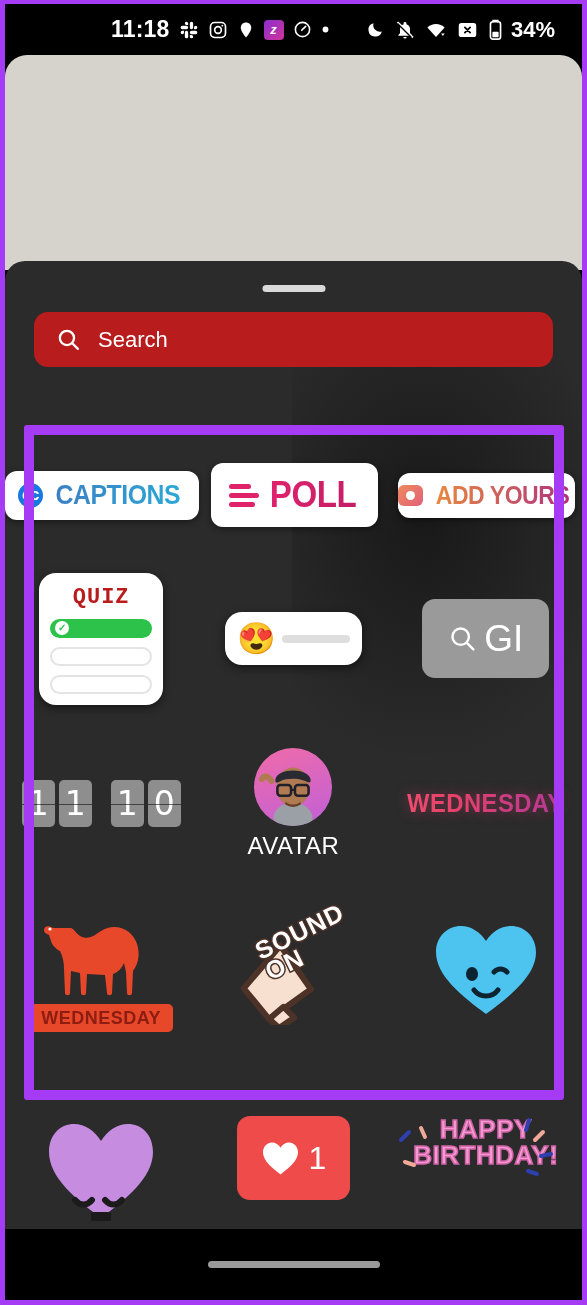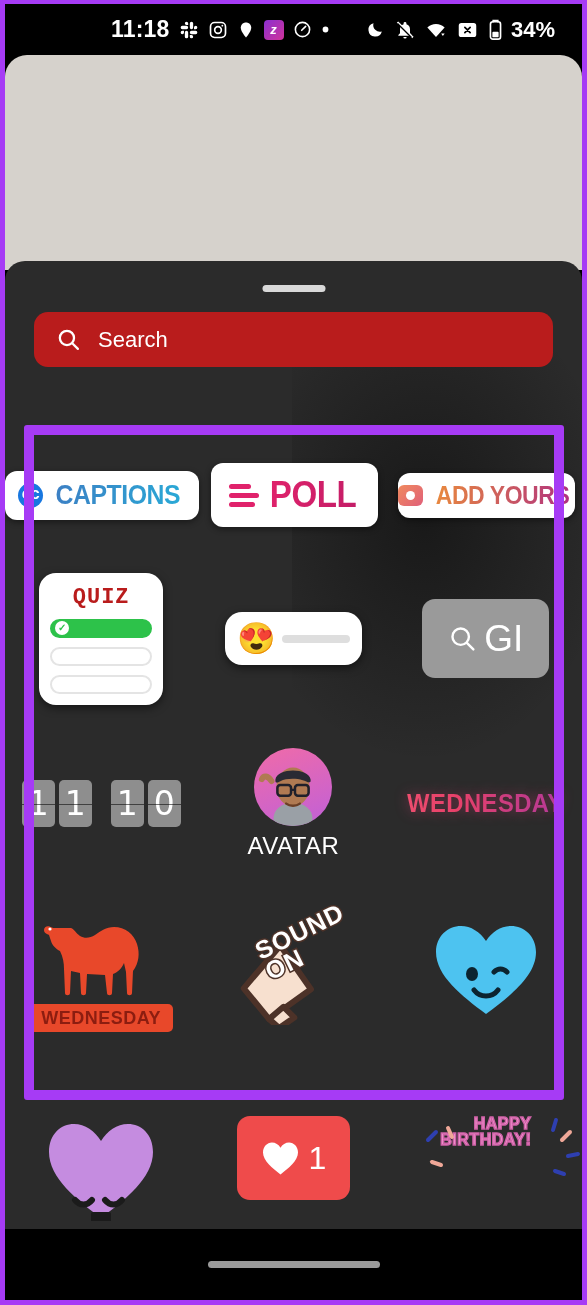--- a/index.html
+++ b/index.html
@@ -114,21 +114,20 @@
   .cap-label { font-size: 27px; background-image: linear-gradient(100deg,#3c7fc4,#2aa9d6); }
   .poll-label { font-size: 36px; background-image: linear-gradient(100deg,#e0226b,#c31d67); }
   .addyours-label { font-size: 25px; background-image: linear-gradient(100deg,#e98a3d,#b03080); }
 
   .cc-icon {
     width: 25px; height: 25px; border-radius: 50%;
     background: #1877e0; color: #fff;
     font-size: 16px; font-weight: 700;
     display: flex; align-items: center; justify-content: center;
     letter-spacing: -.5px;
-    font-family: Liberation Mono, monospace;
   }
   .poll-icon { display: flex; flex-direction: column; gap: 4px; align-items: flex-start; }
   .poll-icon i { display: block; height: 5px; border-radius: 3px; background: #e0226b; }
   .poll-icon i:nth-child(1) { width: 22px; }
   .poll-icon i:nth-child(2) { width: 30px; }
   .poll-icon i:nth-child(3) { width: 26px; }
   .cam-icon {
     width: 25px; height: 21px; border-radius: 6px;
     background: linear-gradient(135deg,#f08a5d,#e0607a);
     display: flex; align-items: center; justify-content: center;
@@ -245,22 +244,22 @@
   }
   .like-badge {
     background: #ef4b4b; border-radius: 13px;
     width: 113px; height: 84px;
     display: flex; align-items: center; justify-content: center; gap: 9px;
     color: #fff;
   }
   .like-count { font-size: 32px; }
   .bday {
     font-family: "Liberation Sans Narrow","Liberation Sans", sans-serif;
-    color: #f49ad0; font-size: 16px; font-weight: 700;
-    line-height: 1.0; text-align: right;
+    color: #f49ad0; font-size: 26px; font-weight: 700;
+    line-height: 1.0; text-align: center;
     -webkit-text-stroke: 1.5px #d062a8;
     letter-spacing: .5px;
   }
 
   
   #navbar {
     position: absolute; left: 0; bottom: 0;
     width: 577px; height: 71px;
     background: #000;
     display: flex; align-items: center; justify-content: center;

